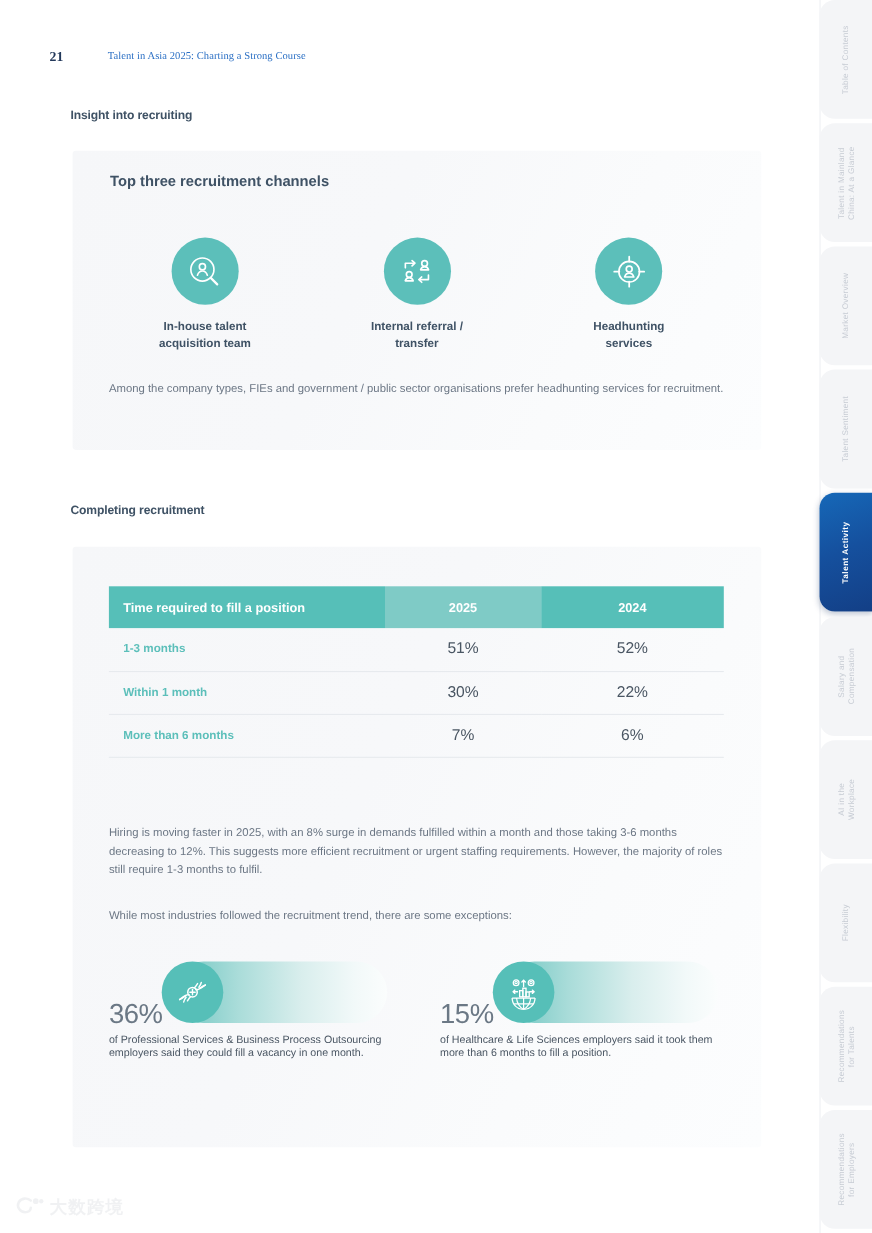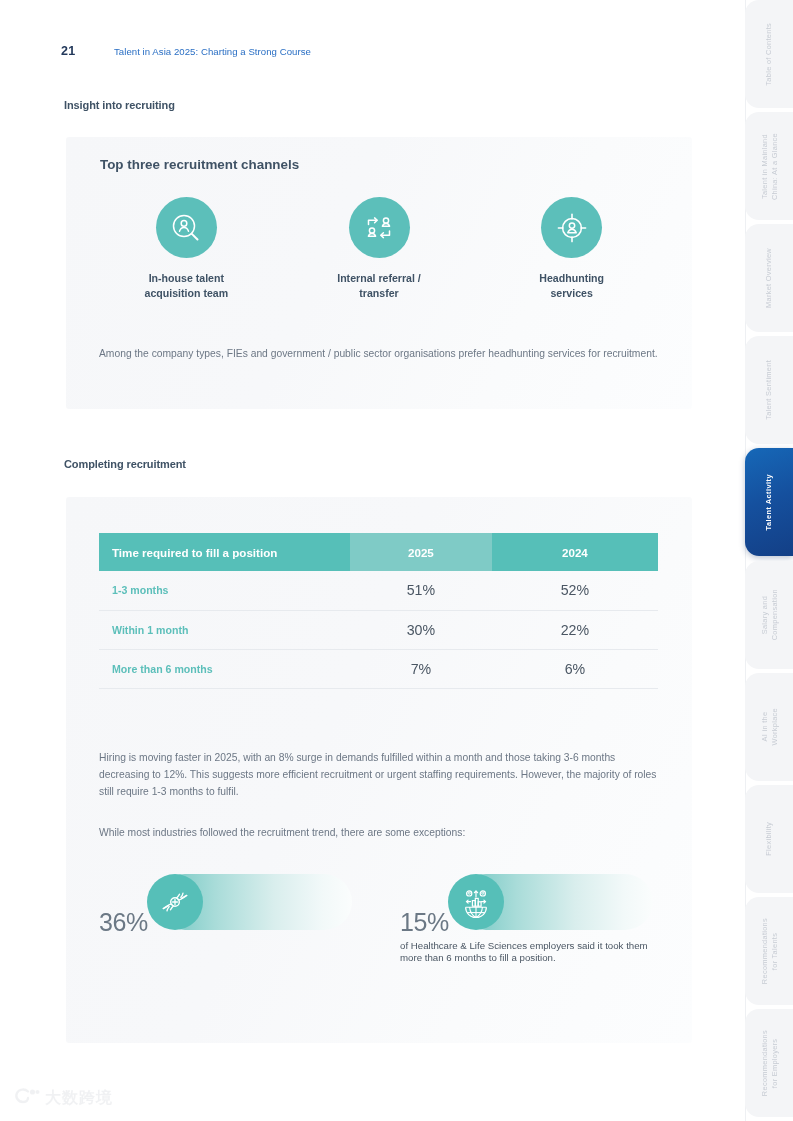--- a/index.html
+++ b/index.html
@@ -37,21 +37,21 @@
     white-space:pre-line;
     font-weight:400;
   }
   .tab.active {
     background:linear-gradient(160deg,#1668b8 0%,#15509e 48%,#133f86 100%);
     box-shadow:0 2px 6px rgba(10,40,90,.28);
   }
   .tab.active .tab-label { color:#ffffff; font-weight:700; letter-spacing:.45px; }
 
   
-  #page-head { position:absolute; left:16px; top:0; width:745px; height:88px; }
+  #page-head { position:absolute; left:0; top:0; width:745px; height:88px;font-family:Liberation Serif, serif; }
   #page-number {
     position:absolute; left:45px; top:44px;
     font-size:12.5px; font-weight:700; color:#23395b; letter-spacing:.2px;
   }
   #head-title {
     position:absolute; left:98px; top:46px;
     font-size:9.6px; color:#2a6fc4; letter-spacing:.05px;
   }
 
   
@@ -70,21 +70,21 @@
   }
   #card-channels { top:137px; height:272px; }
   #card-recruitment { top:497px; height:546px; }
 
   .card-title {
     position:absolute; left:34px; top:20px;
     font-size:13.4px; font-weight:700; color:#3f5265;
   }
 
   
-  #channels { position:absolute; left:24px; top:60px; width:578px; display:flex; }
+  #channels { position:absolute; left:24px; top:79px; width:578px; display:flex; }
   .channel { flex:1; display:flex; flex-direction:column; align-items:center; }
   .channel-circle {
     width:61px; height:61px; border-radius:50%;
     background:#5cbfba;
     display:flex; align-items:center; justify-content:center;
   }
   .channel-label {
     margin-top:13px; text-align:center;
     font-size:10.6px; line-height:15px; font-weight:700; color:#3f5265;
     white-space:pre-line;
@@ -270,20 +270,21 @@
           <line x1="13.6" y1="16" x2="18.4" y2="16" stroke="#fff" stroke-width="1.3" stroke-linecap="round"></line>
           <path d="M22.5 12.5c1.6-1.3 3.5-2.6 5.2-3.1M21.8 11.4c1.2-1.4 2-2.9 2.2-4.3" fill="none" stroke="#fff" stroke-width="1.3" stroke-linecap="round"></path>
           <path d="M27.7 9.4c-1.6 1.3-3.6 2.7-5.4 3.6-1.4.7-2.6 1-3.4.6" fill="none" stroke="#fff" stroke-width="1.3" stroke-linecap="round"></path>
           <path d="M20.6 8.2c-1 1.6-2 3-3 3.9" fill="none" stroke="#fff" stroke-width="1.3" stroke-linecap="round"></path>
           <path d="M9.5 19.5c-1.6 1.3-3.5 2.6-5.2 3.1M10.2 20.6c-1.2 1.4-2 2.9-2.2 4.3" fill="none" stroke="#fff" stroke-width="1.3" stroke-linecap="round"></path>
           <path d="M4.3 22.6c1.6-1.3 3.6-2.7 5.4-3.6 1.4-.7 2.6-1 3.4-.6" fill="none" stroke="#fff" stroke-width="1.3" stroke-linecap="round"></path>
           <path d="M11.4 23.8c1-1.6 2-3 3-3.9" fill="none" stroke="#fff" stroke-width="1.3" stroke-linecap="round"></path>
         </svg>
       </div>
       <div class="stat-number">36%</div>
+      <div class="stat-text">of Professional Services &amp; Business Process Outsourcing employers said they could fill a vacancy in one month.</div>
     </div>
 
     <div class="stat">
       <div class="stat-bar"></div>
       <div class="stat-circle">
         <svg width="32" height="32" viewBox="0 0 32 32">
           <circle cx="9.2" cy="7.4" r="2.6" fill="none" stroke="#fff" stroke-width="1.2"></circle>
           <circle cx="9.2" cy="7.1" r="1.1" fill="none" stroke="#fff" stroke-width="1"></circle>
           <circle cx="22.8" cy="7.4" r="2.6" fill="none" stroke="#fff" stroke-width="1.2"></circle>
           <circle cx="22.8" cy="7.1" r="1.1" fill="none" stroke="#fff" stroke-width="1"></circle>

